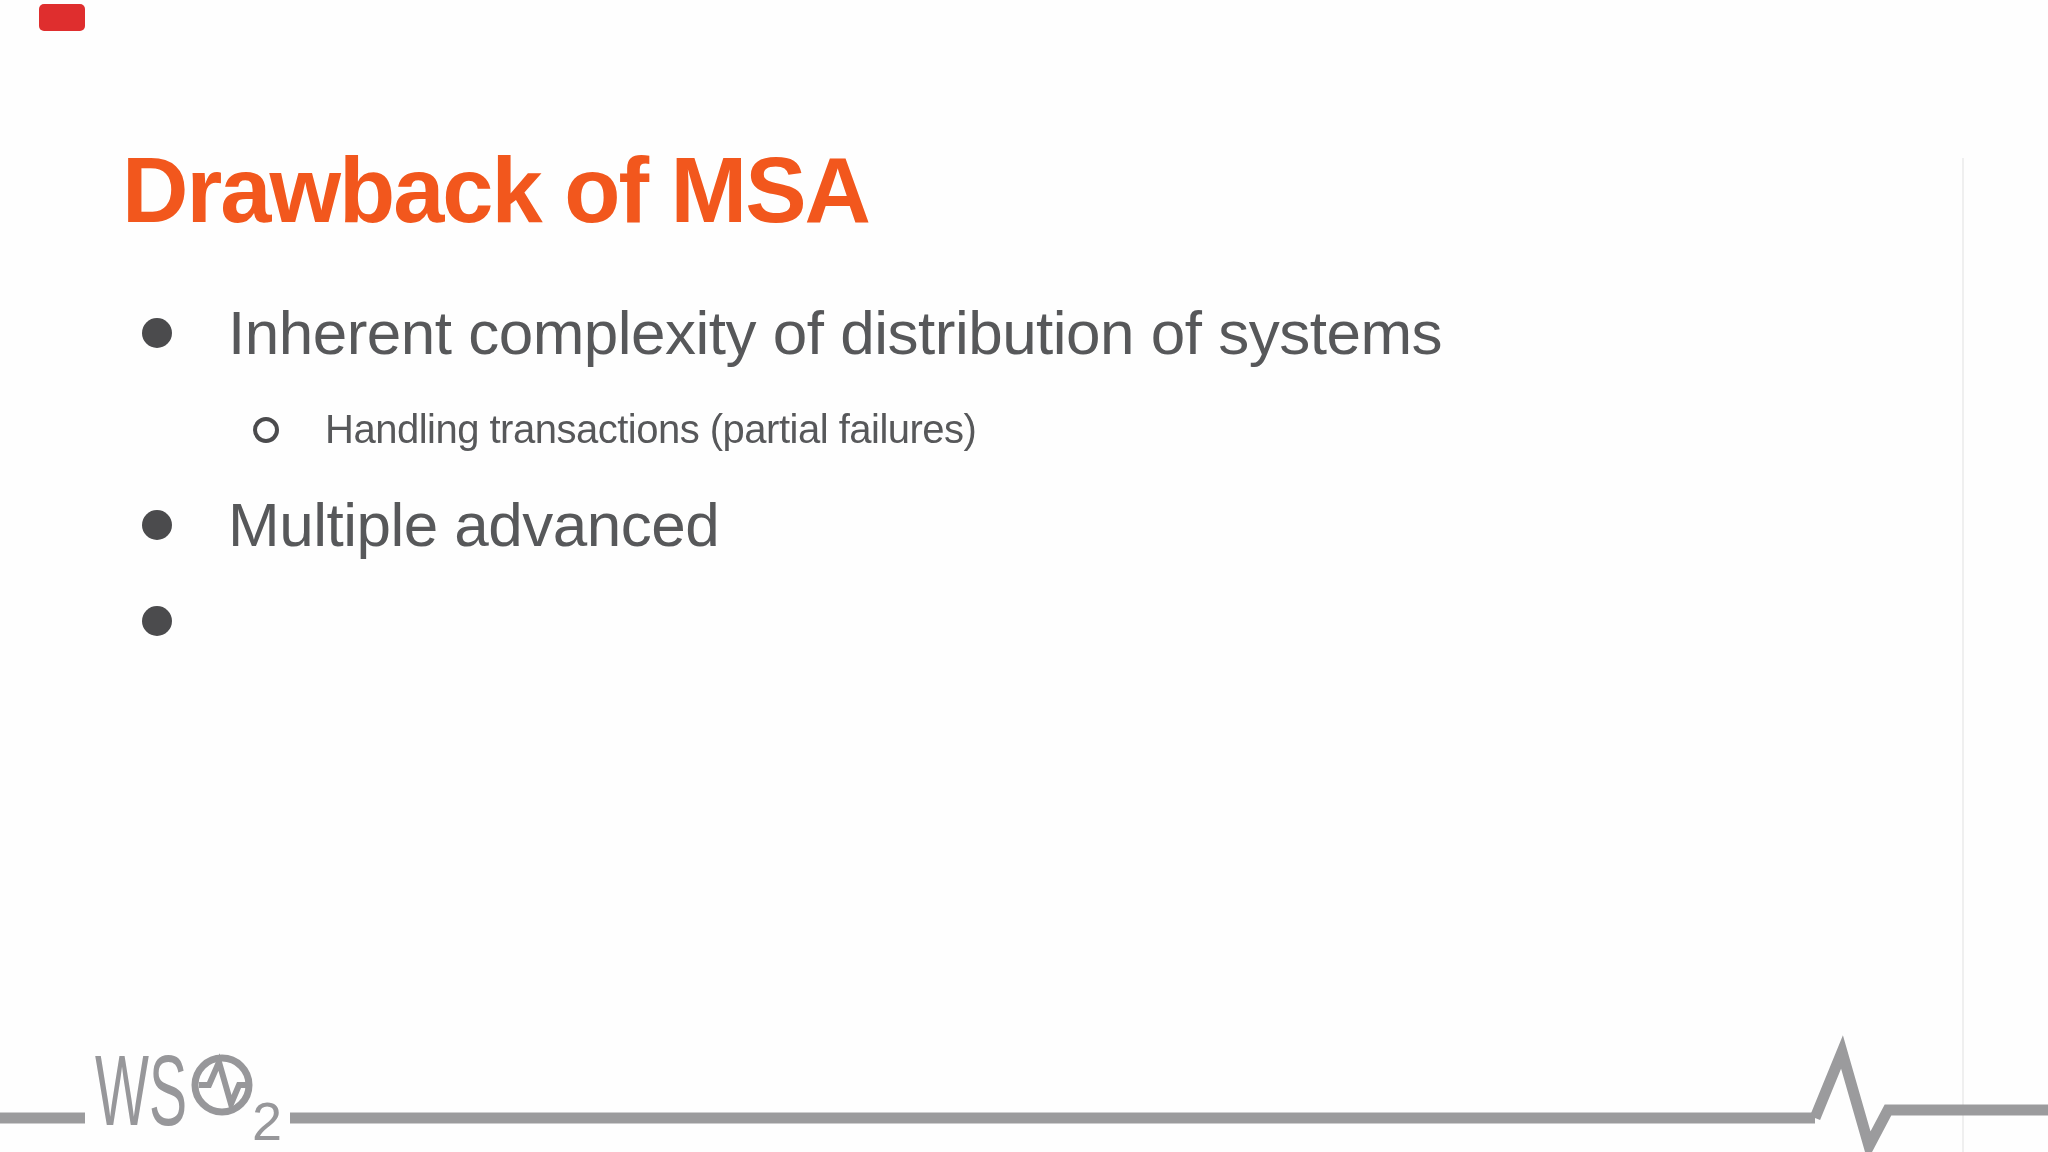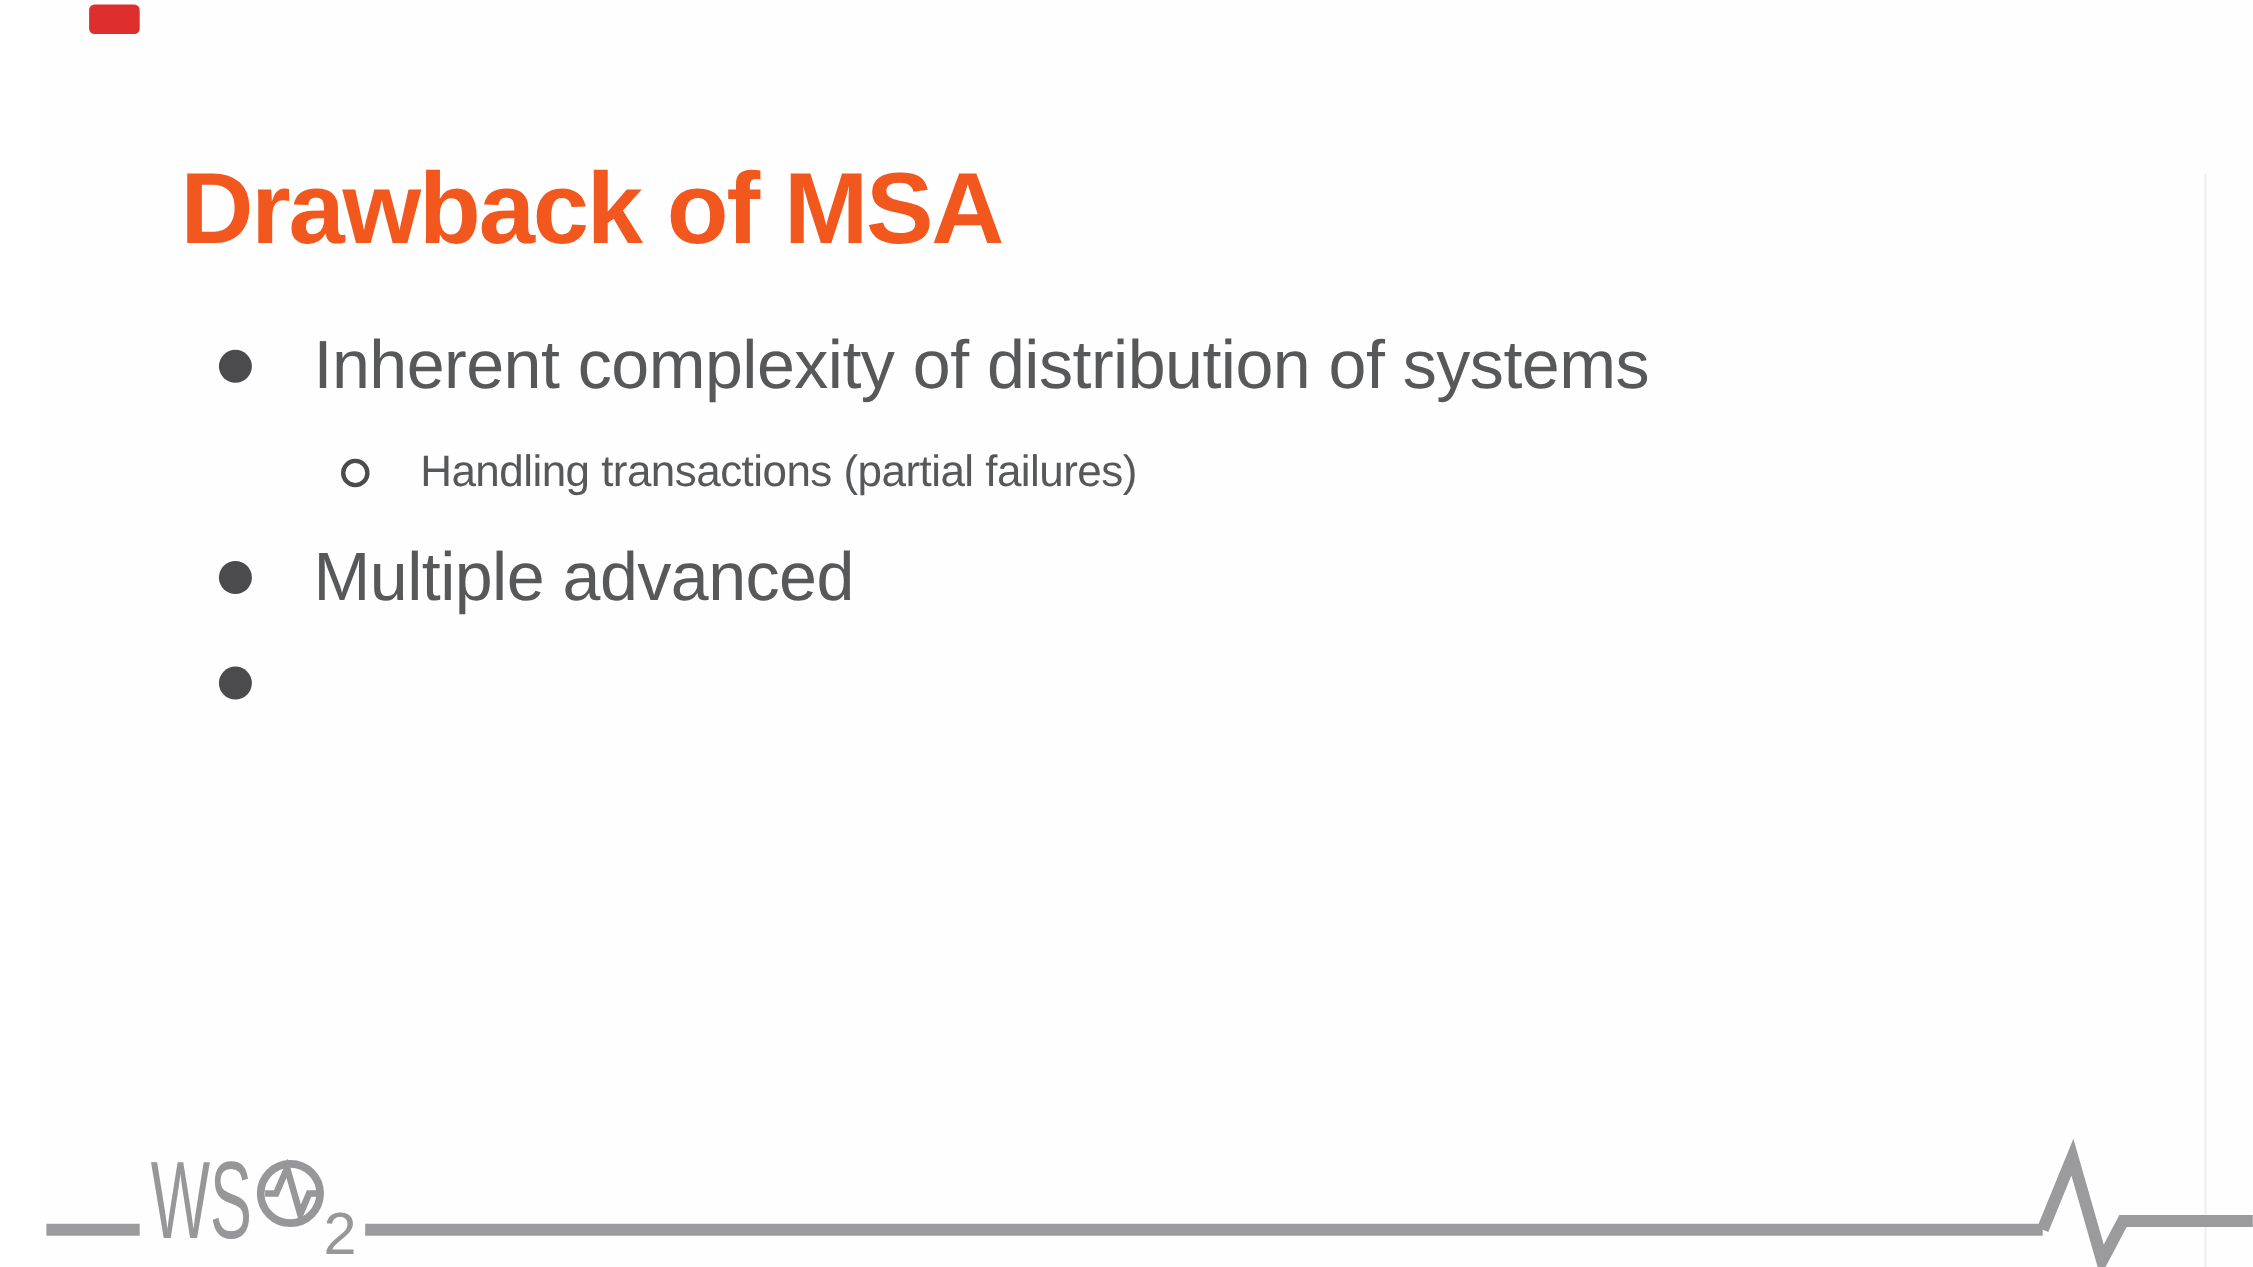--- a/index.html
+++ b/index.html
@@ -1,41 +1,41 @@
 <!DOCTYPE html>
 <html><head>
 <meta charset="utf-8">
 <style>
   html,body{margin:0;padding:0;}
   body{
     width:2048px;height:1152px;overflow:hidden;background:#ffffff;
     font-family:"Liberation Sans", sans-serif;position:relative;
   }
-  .slide{position:absolute;inset:0;background:#fefefe;margin-left:42px;}
+  .slide{position:absolute;inset:0;background:#fefefe;}
 
   
   .rec-badge{
     position:absolute;left:39px;top:4px;width:46px;height:27px;
     background:#df2e2e;border-radius:5px;
   }
 
   
   .edge-line{
     position:absolute;left:1962px;top:158px;width:2px;height:994px;
     background:#efefef;
   }
 
   .title{
     position:absolute;left:122px;top:76px;
     font-size:92px;font-weight:700;letter-spacing:-2px;
     color:#f2571d;white-space:nowrap;
   }
 
   .bullets{position:absolute;left:0;top:285px;width:1920px;}
-  .row{display:flex;align-items:flex-start;padding-left:15px;}
+  .row{display:flex;align-items:flex-start;}
   .marker{flex:0 0 auto;box-sizing:border-box;}
   .l1 .marker{
     width:30px;height:30px;margin:33px 56px 0 142px;
     border-radius:50%;background:#4b4b4d;
   }
   .l2 .marker{
     width:26px;height:26px;margin:36px 46px 0 253px;
     border:4px solid #4b4b4d;border-radius:50%;background:transparent;
   }
   .btext{

